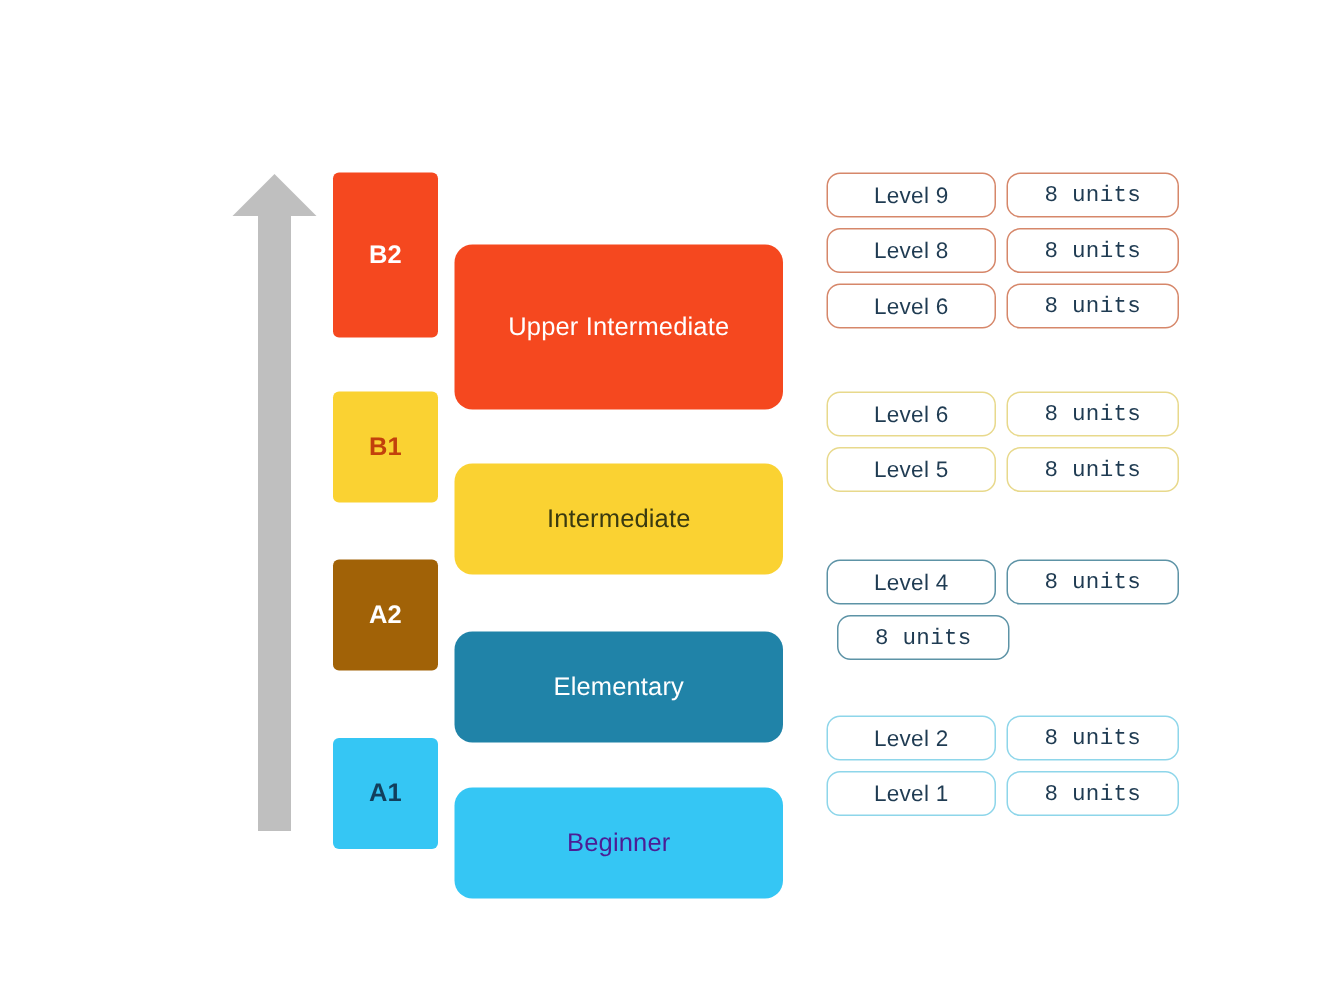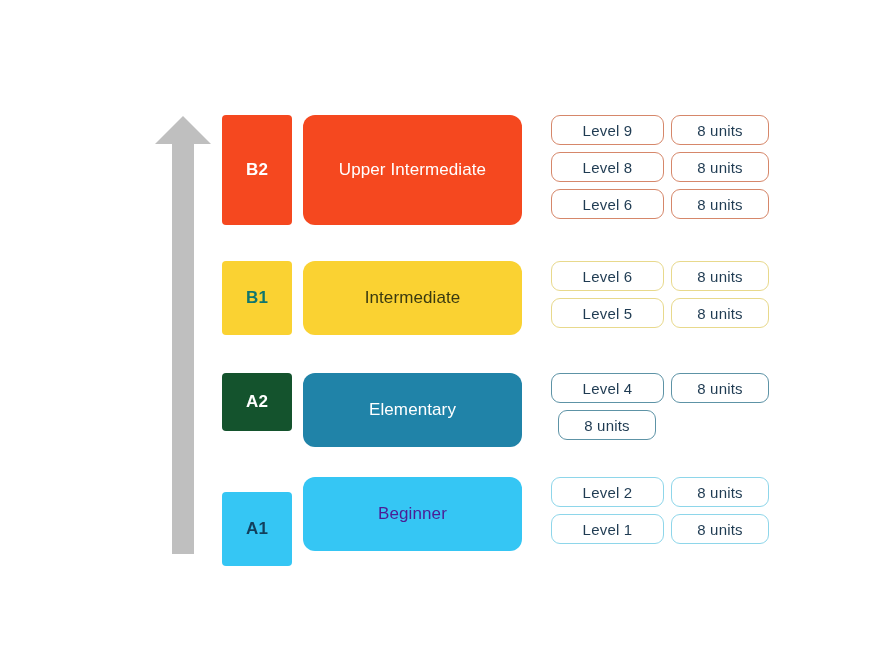--- a/index.html
+++ b/index.html
@@ -61,20 +61,21 @@
   .name-box {
     width: 219px;
     margin-left: 11px;
     border-radius: 12px;
     display: flex;
     align-items: center;
     justify-content: center;
     box-sizing: border-box;
     font-size: 17px;
     letter-spacing: 0.1px;
+    margin-top: 48px;
   }
 
   .levels-col {
     margin-left: 10px;
     display: flex;
     flex-direction: column;
   }
   .level-line {
     display: flex;
     padding-left: 19px;
@@ -87,21 +88,21 @@
     height: 30px;
     display: flex;
     align-items: center;
     justify-content: center;
     box-sizing: border-box;
     color: #1f3b52;
     font-size: 15px;
     letter-spacing: 0.2px;
   }
   .pill-level { width: 113px; }
-  .pill-units { width: 98px; margin-left: 7px; }
+  .pill-units { width: 115px; margin-left: 7px; font-family: Liberation Mono, monospace; }
   .level-line + .level-line { margin-top: 7px; }
 
   
 </style>
 </head>
 <body>
 
 <div id="stage">
 
   <div id="arrow">
@@ -126,37 +127,37 @@
             </div>
             <div class="level-line">
               <div class="pill pill-level" style="border-color: rgb(214, 135, 106);">Level 6</div>
               <div class="pill pill-units" style="border-color: rgb(214, 135, 106);">8 units</div>
             </div>
           </div>
         </div>
       </div>
       <div class="cefr-row" style="top: 261px;">
         <div class="row-inner">
-          <div class="code-box" style="height: 74px; background: rgb(250, 210, 50); color: #0f766e;">B1</div>
+          <div class="code-box" style="height: 74px; background: rgb(250, 210, 50); color: #c2410c;">B1</div>
           <div class="name-box" style="height: 74px; background: rgb(250, 210, 50); color: rgb(58, 58, 16);">Intermediate</div>
           <div class="levels-col">
             <div class="level-line">
               <div class="pill pill-level" style="border-color: rgb(232, 217, 140);">Level 6</div>
               <div class="pill pill-units" style="border-color: rgb(232, 217, 140);">8 units</div>
             </div>
             <div class="level-line">
               <div class="pill pill-level" style="border-color: rgb(232, 217, 140);">Level 5</div>
               <div class="pill pill-units" style="border-color: rgb(232, 217, 140);">8 units</div>
             </div>
           </div>
         </div>
       </div>
       <div class="cefr-row" style="top: 373px;">
         <div class="row-inner">
-          <div class="code-box" style="height: 58px; background: #14532d; color: rgb(255, 255, 255);">A2</div>
+          <div class="code-box" style="height: 74px; background: #a16207; color: rgb(255, 255, 255);">A2</div>
           <div class="name-box" style="height: 74px; background: rgb(32, 131, 168); color: rgb(255, 255, 255);">Elementary</div>
           <div class="levels-col">
             <div class="level-line">
               <div class="pill pill-level" style="border-color: rgb(93, 147, 166);">Level 4</div>
               <div class="pill pill-units" style="border-color: rgb(93, 147, 166);">8 units</div>
             </div>
             <div class="level-line">
               <div class="pill pill-units" style="border-color: rgb(93, 147, 166);">8 units</div>
             </div>
           </div>

